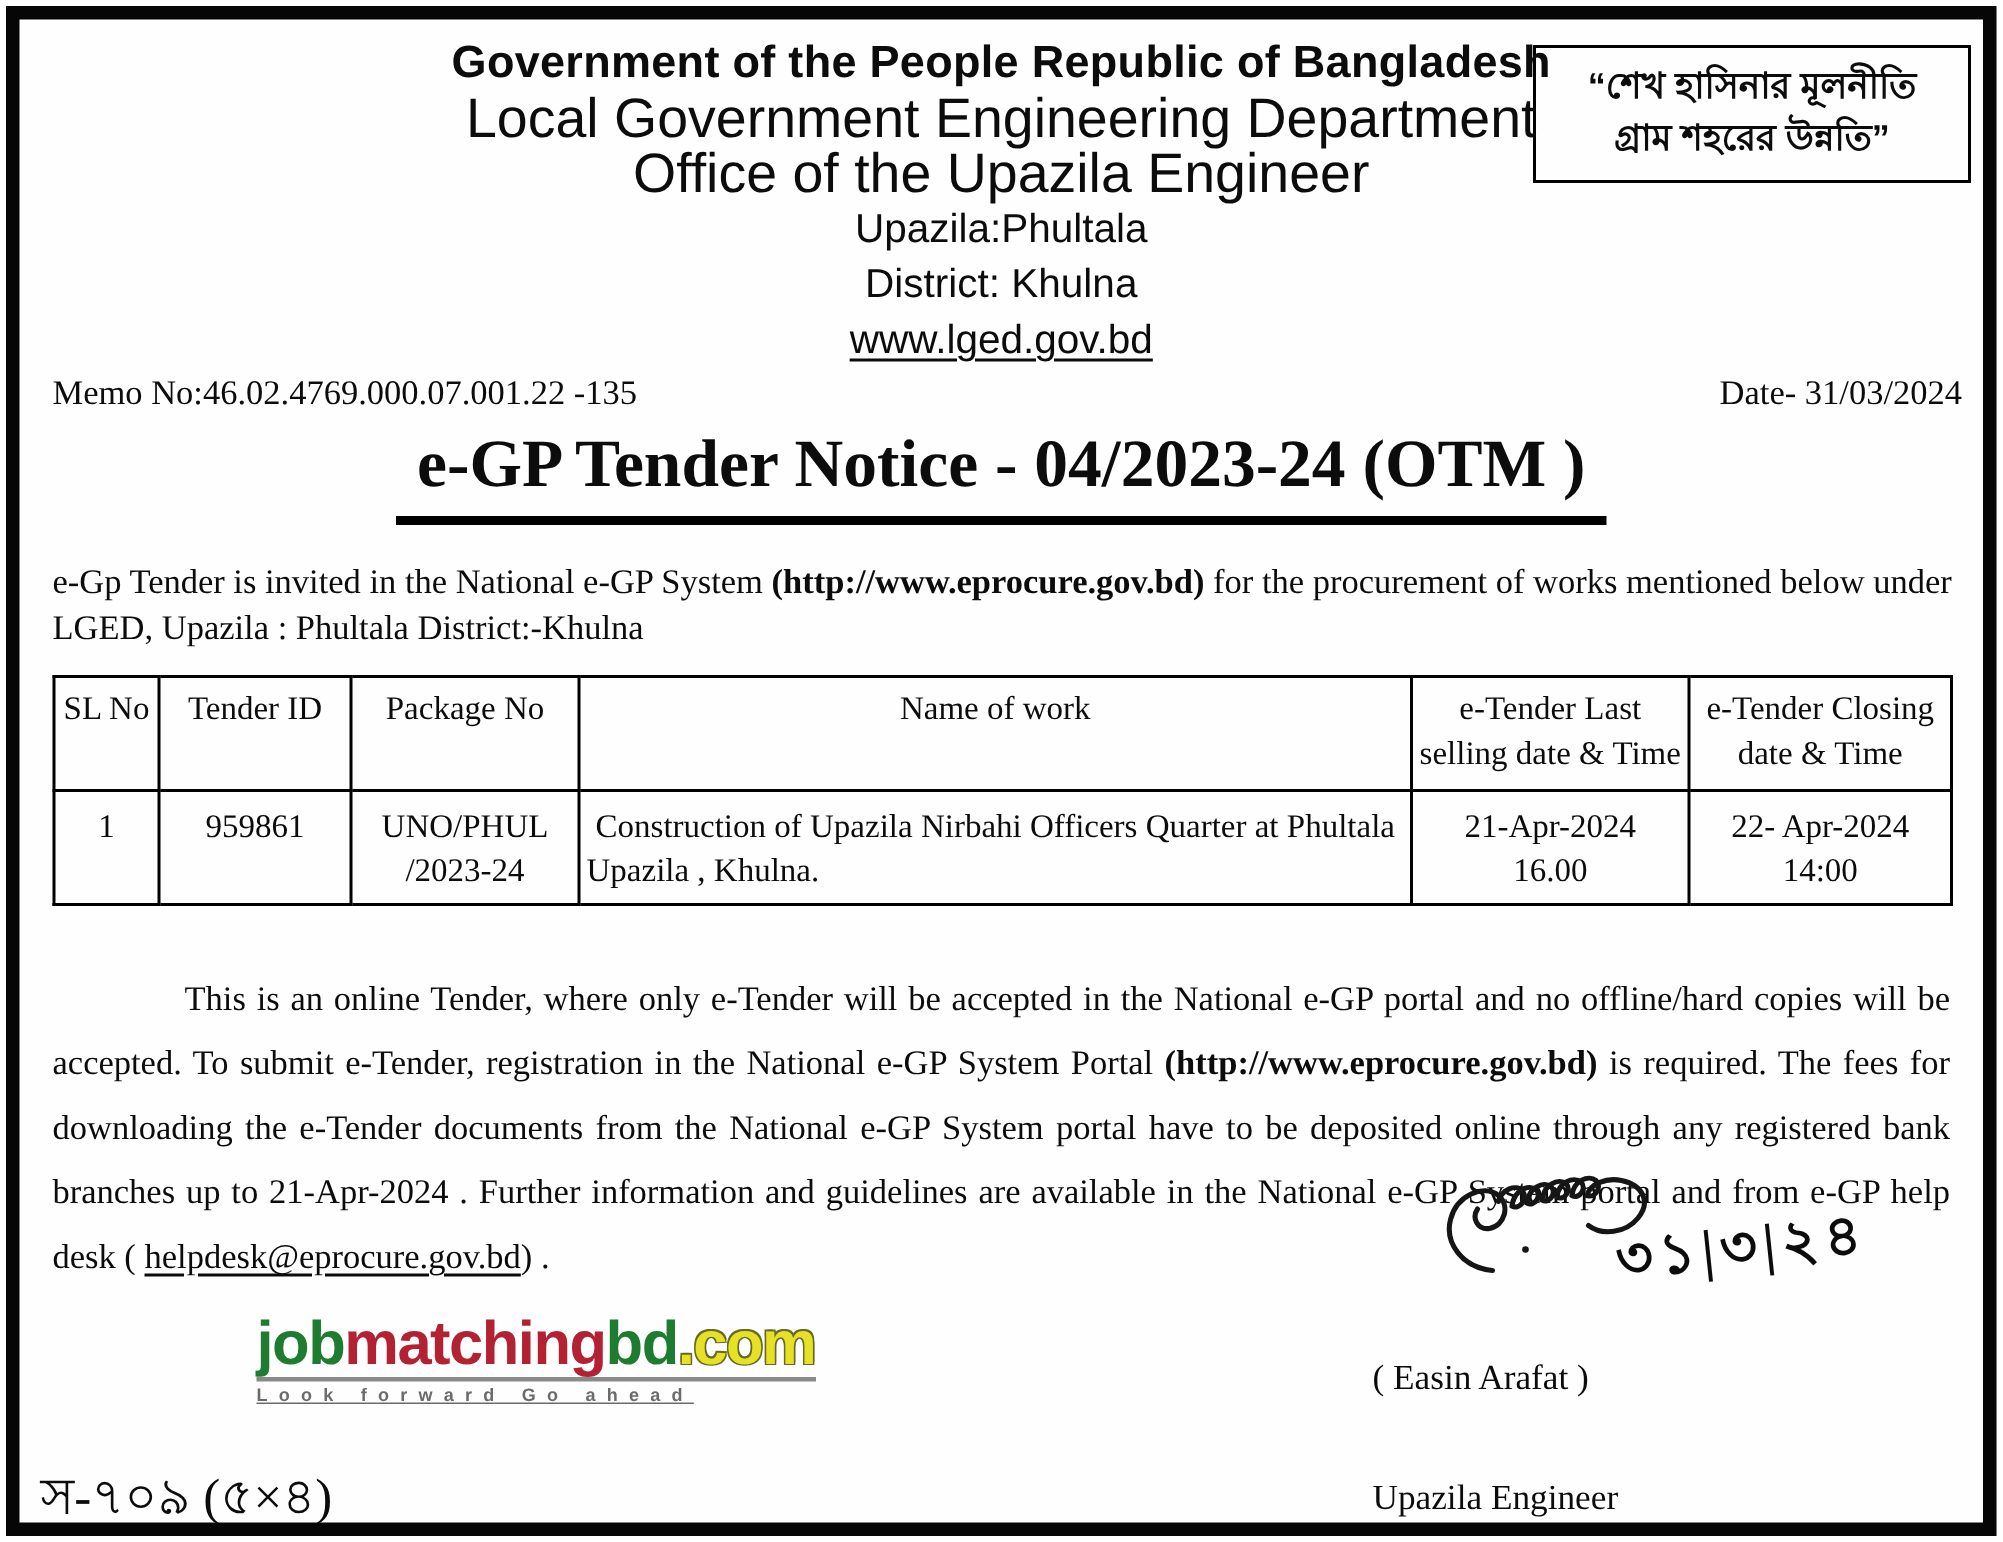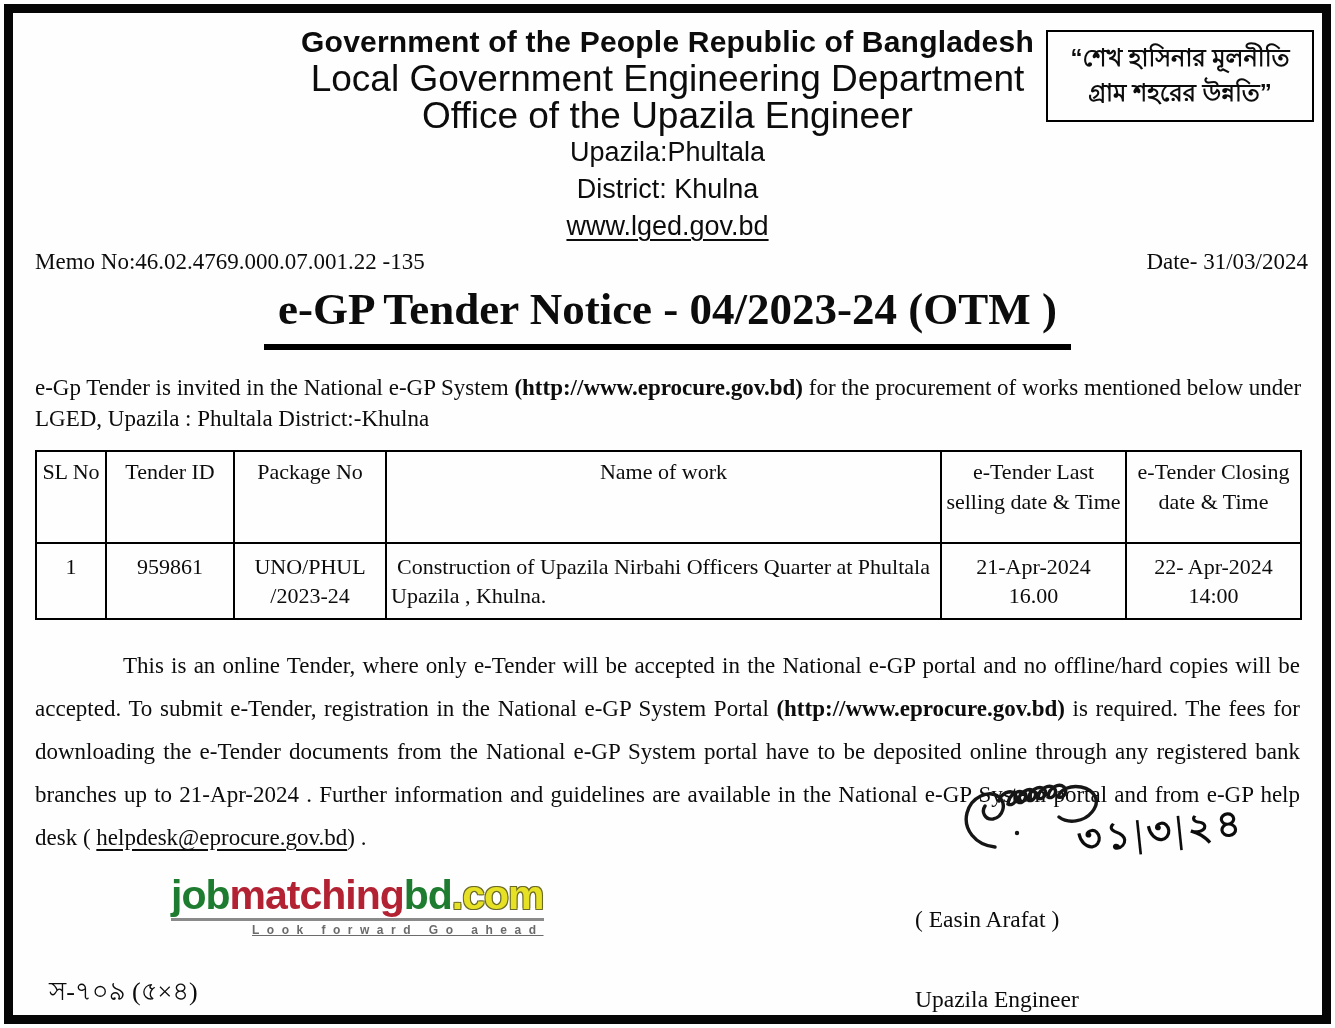--- a/index.html
+++ b/index.html
@@ -9,64 +9,64 @@
         box-sizing:border-box;border:9px solid #060606;background:#fffefe;}
 
   
   .letterhead{position:absolute;top:10px;left:0;width:100%;text-align:center;
               font-family:"Liberation Sans",sans-serif;line-height:37px;}
   .lh-country{font-size:30px;font-weight:bold;letter-spacing:.2px;}
   .lh-dept,.lh-office{font-size:37px;text-align:center;}
   .lh-upazila,.lh-district,.lh-site{font-size:27px;}
   .lh-site{text-decoration:underline;text-underline-offset:4px;text-decoration-thickness:2px;}
 
-  .slogan-box{position:absolute;top:17px;right:8px;width:268px;box-sizing:border-box;
+  .slogan-box{position:absolute;top:17px;right:8px;width:292px;box-sizing:border-box;
               border:2px solid #000;padding:8px 10px 10px;text-align:center;
               font-family:"Liberation Sans",sans-serif;font-weight:bold;
               font-size:24px;line-height:35px;}
 
   .memo-row{position:absolute;top:236px;left:22px;right:14px;display:flex;
             justify-content:space-between;font-size:23px;}
 
   .title-wrap{position:absolute;top:270px;left:0;width:100%;text-align:center;text-decoration:underline;}
   .title{display:inline-block;font-size:45px;font-weight:bold;letter-spacing:0;
          border-bottom:6px solid #000;padding:0 14px 9px;}
 
   .intro{position:absolute;top:360px;left:22px;right:20px;margin:0;
          font-size:23px;line-height:30.5px;}
 
   table.tender{position:absolute;top:437px;left:22px;border-collapse:collapse;
                table-layout:fixed;font-size:22px;}
   table.tender,table.tender td,table.tender th{border:2.6px solid #000;}
   table.tender th{font-weight:normal;vertical-align:top;text-align:center;
-                  padding:5px 4px 0;line-height:30px;height:92px;box-sizing:border-box;}
+                  padding:5px 4px 0;line-height:30px;height:76px;box-sizing:border-box;}
   table.tender td{vertical-align:top;text-align:center;padding:8px 4px 0;
                   line-height:29px;height:76px;box-sizing:border-box;}
   td.work-cell{text-align:justify;text-align-last:left;padding:8px 12px 0 14px;}
 
   .body-para{position:absolute;top:631px;left:22px;right:22px;margin:0;
              font-size:23px;line-height:43px;text-align:justify;text-indent:88px;}
   .b{font-weight:bold;}
   .u{text-decoration:underline;text-underline-offset:4px;text-decoration-thickness:1.5px;}
 
   .sig-scribble{position:absolute;left:938px;top:768px;}
   .sig-date{position:absolute;left:1064px;top:788px;font-size:38px;font-weight:bold;
             transform:rotate(-6deg);letter-spacing:4px;}
   .sig-block{position:absolute;left:902px;top:840px;font-size:23.5px;line-height:26.6px;
              white-space:pre-wrap;}
 
-  .logo{position:absolute;left:158px;top:860px;text-align:right;}
+  .logo{position:absolute;left:158px;top:860px;text-align:left;}
   .logo-word{font-family:"Liberation Sans",sans-serif;font-weight:bold;font-size:41px;
              letter-spacing:-1px;line-height:44px;display:inline-block;
              border-bottom:3px solid #8a8a8a;padding-bottom:1px;}
   .logo-tagline{font-family:"Liberation Sans",sans-serif;font-weight:bold;font-size:12px;
                 letter-spacing:7.5px;margin-top:2px;}
   .lg-yellow{text-shadow:1px 1px 0 #6a6a28,-1px -1px 0 #6a6a28,1px -1px 0 #6a6a28,-1px 1px 0 #6a6a28;}
 
-  .footer-code{position:absolute;left:36px;top:958px;font-size:26px;}
+  .footer-code{position:absolute;left:14px;top:958px;font-size:34px;}
 </style>
 </head>
 <body>
 
 <div class="page">
 
   <div class="slogan-box">
     <div>“শেখ হাসিনার মূলনীতি</div>
     <div>গ্রাম শহরের উন্নতি”</div>
   </div>

